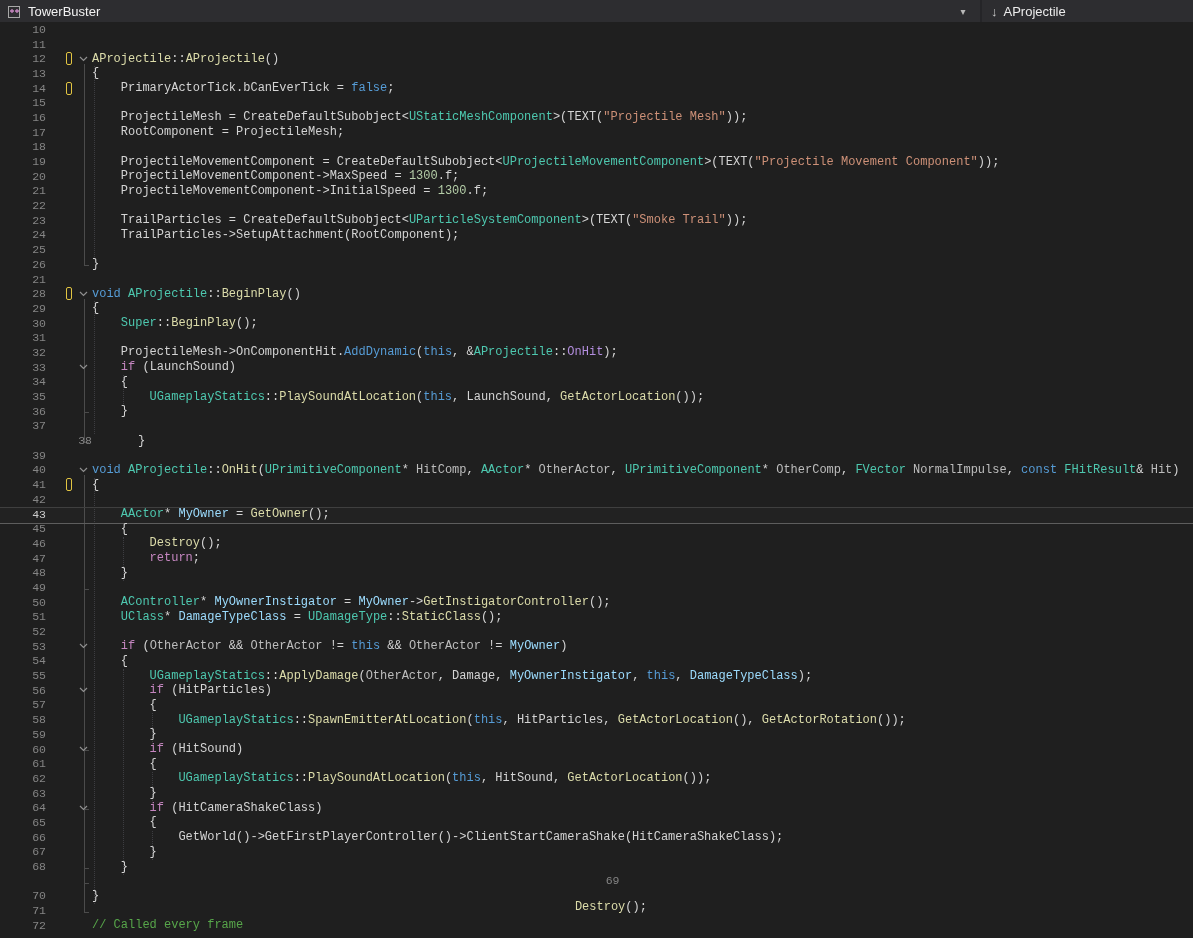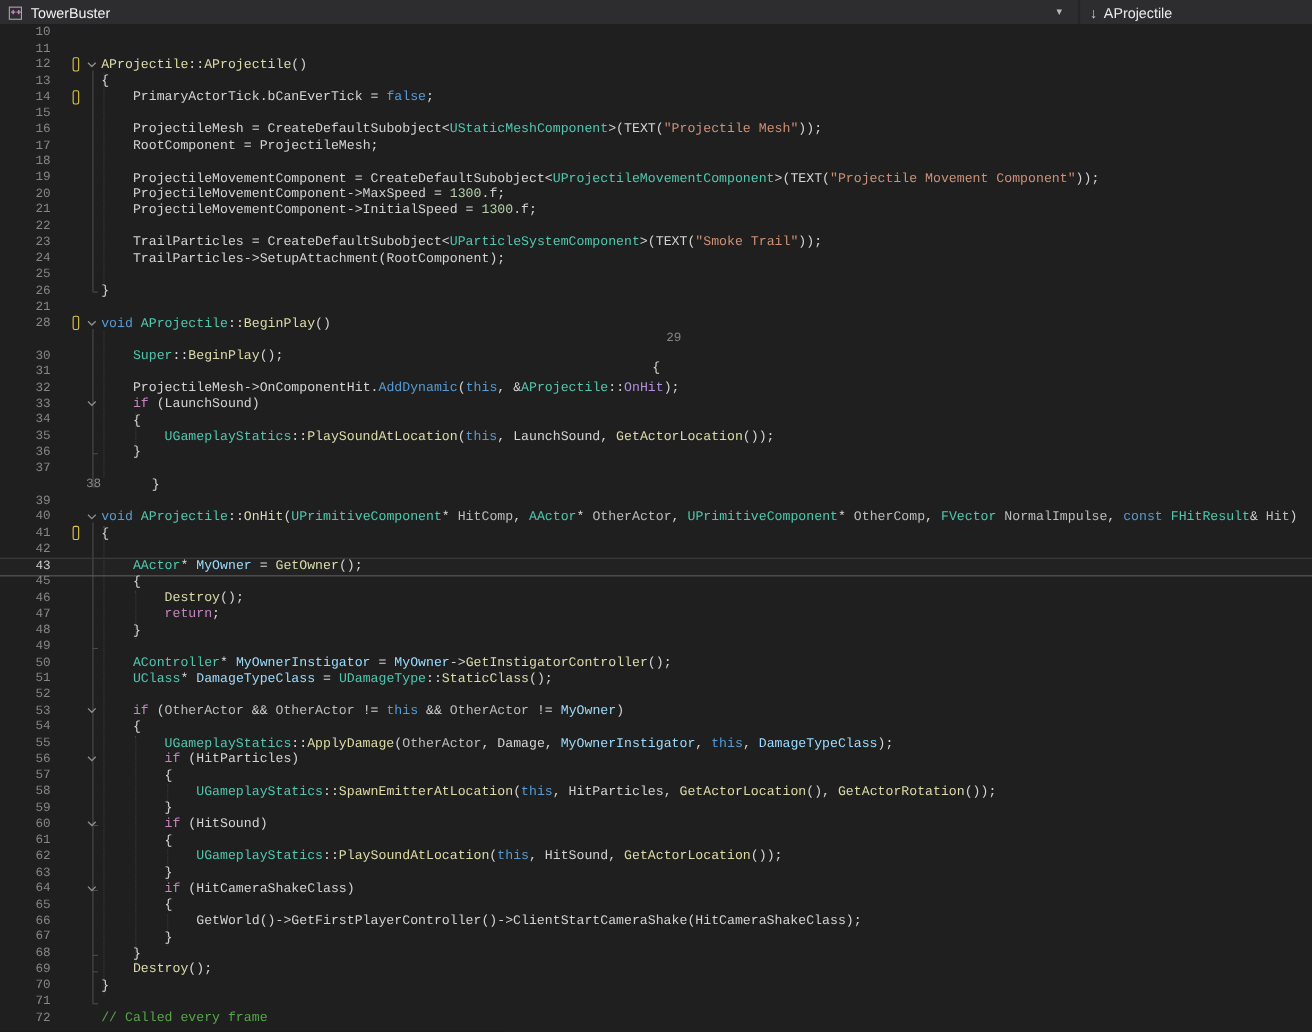--- a/index.html
+++ b/index.html
@@ -124,21 +124,21 @@
         <div class="row" style="height: 14.7px;"><div class="ln">21</div><div class="markcol"></div><div class="chevcol"></div><div class="code"><span class="tk-plain">    </span><span class="tk-var">ProjectileMovementComponent</span><span class="tk-plain">-&gt;</span><span class="tk-var">InitialSpeed</span><span class="tk-plain"> = </span><span class="tk-num">1300</span><span class="tk-plain">.f;</span></div></div>
         <div class="row" style="height: 14.7px;"><div class="ln">22</div><div class="markcol"></div><div class="chevcol"></div><div class="code"></div></div>
         <div class="row" style="height: 14.7px;"><div class="ln">23</div><div class="markcol"></div><div class="chevcol"></div><div class="code"><span class="tk-plain">    </span><span class="tk-var">TrailParticles</span><span class="tk-plain"> = CreateDefaultSubobject&lt;</span><span class="tk-type">UParticleSystemComponent</span><span class="tk-plain">&gt;(TEXT(</span><span class="tk-str">"Smoke Trail"</span><span class="tk-plain">));</span></div></div>
         <div class="row" style="height: 14.7px;"><div class="ln">24</div><div class="markcol"></div><div class="chevcol"></div><div class="code"><span class="tk-plain">    </span><span class="tk-var">TrailParticles</span><span class="tk-plain">-&gt;SetupAttachment(</span><span class="tk-var">RootComponent</span><span class="tk-plain">);</span></div></div>
         <div class="row" style="height: 14.7px;"><div class="ln">25</div><div class="markcol"></div><div class="chevcol"></div><div class="code"></div></div>
         <div class="row" style="height: 14.7px;"><div class="ln">26</div><div class="markcol"></div><div class="chevcol"></div><div class="code"><span class="tk-plain">}</span></div></div>
         <div class="row" style="height: 14.7px;"><div class="ln">21</div><div class="markcol"></div><div class="chevcol"></div><div class="code"></div></div>
         <div class="row" style="height: 14.7px;"><div class="ln">28</div><div class="markcol"><div class="chmark"></div></div><div class="chevcol"><svg width="9" height="6" viewBox="0 0 9 6">
               <polyline points="1,1 4.5,4.5 8,1" fill="none" stroke="#8f8f8f" stroke-width="1.2"></polyline>
             </svg></div><div class="code"><span class="tk-kw">void</span><span class="tk-plain"> </span><span class="tk-type">AProjectile</span><span class="tk-plain">::</span><span class="tk-fn">BeginPlay</span><span class="tk-plain">()</span></div></div>
-        <div class="row" style="height: 14.7px; flex-direction: column;"><div class="ln">29</div><div class="markcol"></div><div class="chevcol"></div><div class="code"><span class="tk-plain">{</span></div></div>
+        <div class="row" style="height: 14.7px;"><div class="ln">29</div><div class="markcol"></div><div class="chevcol"></div><div class="code"><span class="tk-plain">{</span></div></div>
         <div class="row" style="height: 14.7px;"><div class="ln">30</div><div class="markcol"></div><div class="chevcol"></div><div class="code"><span class="tk-plain">    </span><span class="tk-type">Super</span><span class="tk-plain">::</span><span class="tk-fn">BeginPlay</span><span class="tk-plain">();</span></div></div>
         <div class="row" style="height: 14.7px;"><div class="ln">31</div><div class="markcol"></div><div class="chevcol"></div><div class="code"></div></div>
         <div class="row" style="height: 14.7px;"><div class="ln">32</div><div class="markcol"></div><div class="chevcol"></div><div class="code"><span class="tk-plain">    </span><span class="tk-var">ProjectileMesh</span><span class="tk-plain">-&gt;</span><span class="tk-var">OnComponentHit</span><span class="tk-plain">.</span><span class="tk-kw">AddDynamic</span><span class="tk-plain">(</span><span class="tk-kw">this</span><span class="tk-plain">, &amp;</span><span class="tk-type">AProjectile</span><span class="tk-plain">::</span><span class="tk-mref">OnHit</span><span class="tk-plain">);</span></div></div>
         <div class="row" style="height: 14.7px;"><div class="ln">33</div><div class="markcol"></div><div class="chevcol"><svg width="9" height="6" viewBox="0 0 9 6">
               <polyline points="1,1 4.5,4.5 8,1" fill="none" stroke="#8f8f8f" stroke-width="1.2"></polyline>
             </svg></div><div class="code"><span class="tk-plain">    </span><span class="tk-ctrl">if</span><span class="tk-plain"> (</span><span class="tk-var">LaunchSound</span><span class="tk-plain">)</span></div></div>
         <div class="row" style="height: 14.7px;"><div class="ln">34</div><div class="markcol"></div><div class="chevcol"></div><div class="code"><span class="tk-plain">    {</span></div></div>
         <div class="row" style="height: 14.7px;"><div class="ln">35</div><div class="markcol"></div><div class="chevcol"></div><div class="code"><span class="tk-plain">        </span><span class="tk-type">UGameplayStatics</span><span class="tk-plain">::</span><span class="tk-fn">PlaySoundAtLocation</span><span class="tk-plain">(</span><span class="tk-kw">this</span><span class="tk-plain">, </span><span class="tk-var">LaunchSound</span><span class="tk-plain">, </span><span class="tk-fn">GetActorLocation</span><span class="tk-plain">());</span></div></div>
         <div class="row" style="height: 14.7px;"><div class="ln">36</div><div class="markcol"></div><div class="chevcol"></div><div class="code"><span class="tk-plain">    }</span></div></div>
         <div class="row" style="height: 14.7px;"><div class="ln">37</div><div class="markcol"></div><div class="chevcol"></div><div class="code"></div></div>
@@ -175,20 +175,20 @@
         <div class="row" style="height: 14.7px;"><div class="ln">61</div><div class="markcol"></div><div class="chevcol"></div><div class="code"><span class="tk-plain">        {</span></div></div>
         <div class="row" style="height: 14.7px;"><div class="ln">62</div><div class="markcol"></div><div class="chevcol"></div><div class="code"><span class="tk-plain">            </span><span class="tk-type">UGameplayStatics</span><span class="tk-plain">::</span><span class="tk-fn">PlaySoundAtLocation</span><span class="tk-plain">(</span><span class="tk-kw">this</span><span class="tk-plain">, </span><span class="tk-var">HitSound</span><span class="tk-plain">, </span><span class="tk-fn">GetActorLocation</span><span class="tk-plain">());</span></div></div>
         <div class="row" style="height: 14.7px;"><div class="ln">63</div><div class="markcol"></div><div class="chevcol"></div><div class="code"><span class="tk-plain">        }</span></div></div>
         <div class="row" style="height: 14.7px;"><div class="ln">64</div><div class="markcol"></div><div class="chevcol"><svg width="9" height="6" viewBox="0 0 9 6">
               <polyline points="1,1 4.5,4.5 8,1" fill="none" stroke="#8f8f8f" stroke-width="1.2"></polyline>
             </svg></div><div class="code"><span class="tk-plain">        </span><span class="tk-ctrl">if</span><span class="tk-plain"> (</span><span class="tk-var">HitCameraShakeClass</span><span class="tk-plain">)</span></div></div>
         <div class="row" style="height: 14.7px;"><div class="ln">65</div><div class="markcol"></div><div class="chevcol"></div><div class="code"><span class="tk-plain">        {</span></div></div>
         <div class="row" style="height: 14.7px;"><div class="ln">66</div><div class="markcol"></div><div class="chevcol"></div><div class="code"><span class="tk-plain">            GetWorld()-&gt;GetFirstPlayerController()-&gt;ClientStartCameraShake(</span><span class="tk-var">HitCameraShakeClass</span><span class="tk-plain">);</span></div></div>
         <div class="row" style="height: 14.7px;"><div class="ln">67</div><div class="markcol"></div><div class="chevcol"></div><div class="code"><span class="tk-plain">        }</span></div></div>
         <div class="row" style="height: 14.7px;"><div class="ln">68</div><div class="markcol"></div><div class="chevcol"></div><div class="code"><span class="tk-plain">    }</span></div></div>
-        <div class="row" style="height: 14.7px;"><div class="ln">69</div><div class="markcol"></div><div class="chevcol"></div><div class="code"><span class="tk-plain">    </span><span class="tk-fn">Destroy</span><span class="tk-plain">();</span></div></div>
+        <div class="row" style="height: 14.7px; flex-direction: column;"><div class="ln">69</div><div class="markcol"></div><div class="chevcol"></div><div class="code"><span class="tk-plain">    </span><span class="tk-fn">Destroy</span><span class="tk-plain">();</span></div></div>
         <div class="row" style="height: 14.7px;"><div class="ln">70</div><div class="markcol"></div><div class="chevcol"></div><div class="code"><span class="tk-plain">}</span></div></div>
         <div class="row" style="height: 14.7px;"><div class="ln">71</div><div class="markcol"></div><div class="chevcol"></div><div class="code"></div></div>
         <div class="row" style="height: 14.7px;"><div class="ln">72</div><div class="markcol"></div><div class="chevcol"></div><div class="code"><span class="tk-cmt">// Called every frame</span></div></div>
       </div>
   </div>
 
 </div>
 
 </body></html>

